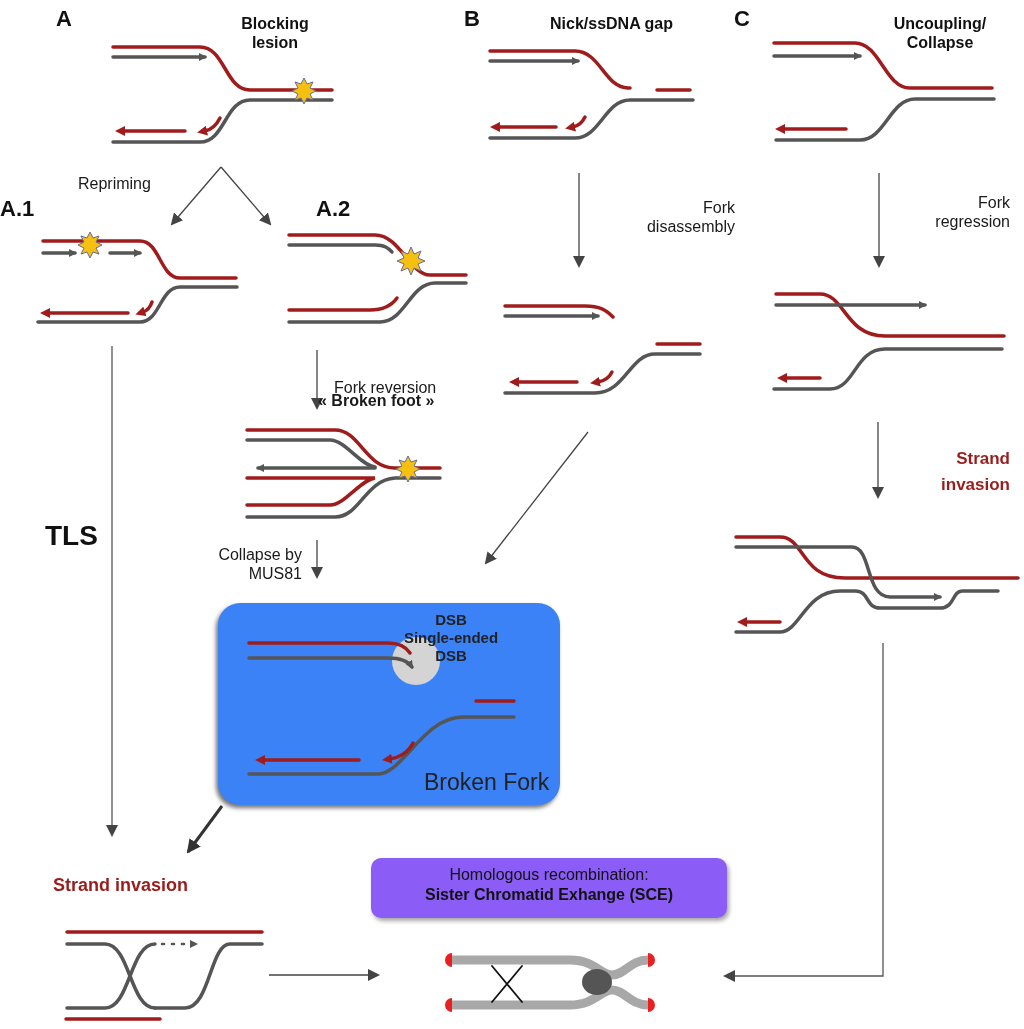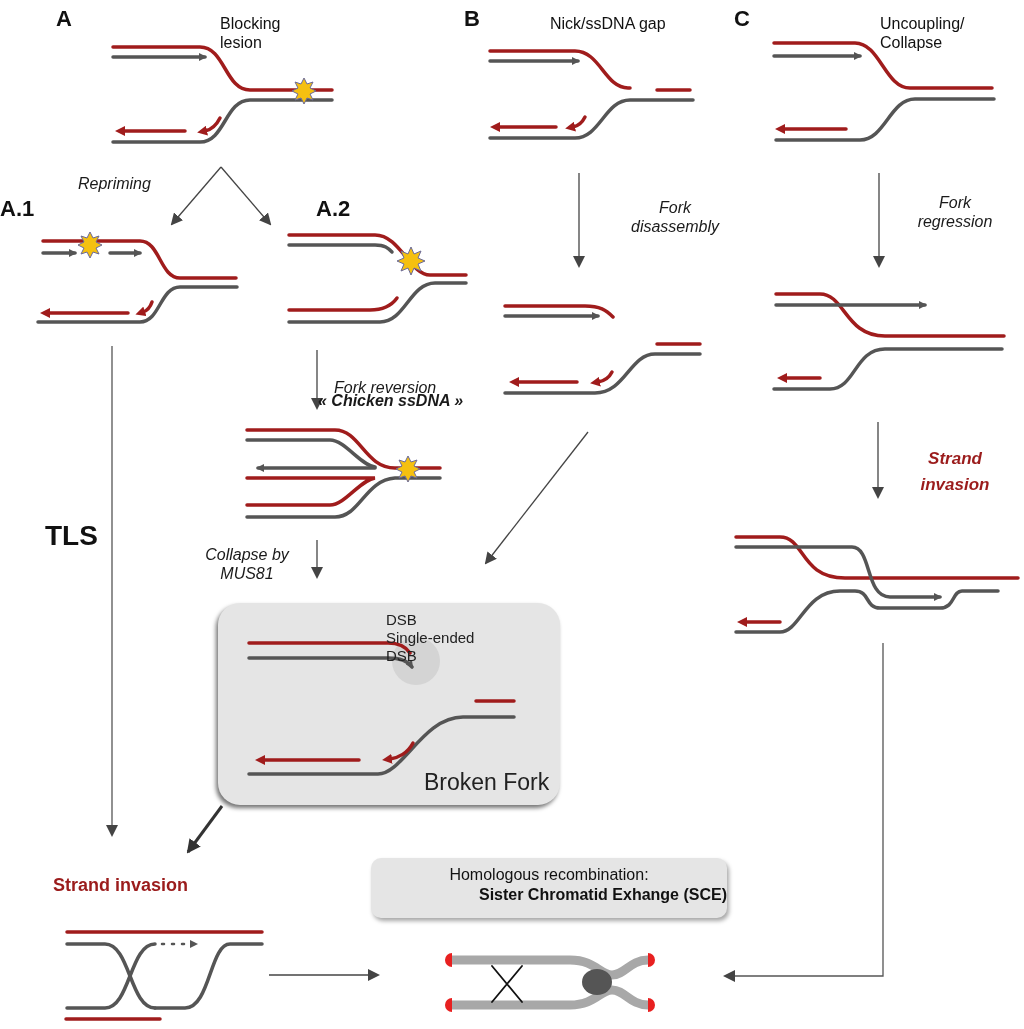--- a/index.html
+++ b/index.html
@@ -1,31 +1,31 @@
 <!DOCTYPE html>
 <html><head>
 <meta charset="utf-8">
 <style>
   html, body { margin: 0; padding: 0; background: #ffffff; }
   body { width: 1024px; height: 1029px; position: relative; overflow: hidden;
          font-family: "Liberation Sans", sans-serif; color: #111; }
   svg.canvas { position: absolute; left: 0; top: 0; width: 1024px; height: 1029px; }
   .lbl { position: absolute; white-space: nowrap; line-height: 1.2; }
   .panel { font-weight: bold; font-size: 22px; }
-  .title { font-weight: normal; font-size: 16px; text-align: left; }
-  .step { font-size: 16px; text-align: center; color: #1a1a1a; font-style: italic; }
+  .title { font-weight: bold; font-size: 16px; text-align: center; }
+  .step { font-size: 16px; text-align: right; color: #1a1a1a; }
   .red { color: #9b1c1c; font-weight: bold; }
   .box-dsb { position: absolute; left: 218px; top: 603px; width: 342px; height: 202px;
-             background: #e5e5e5; border-radius: 22px;
+             background: #3b82f6; border-radius: 22px;
              box-shadow: -2px 3px 4px rgba(0,0,0,0.55); }
   .box-hr { position: absolute; left: 371px; top: 858px; width: 356px; height: 60px;
-            background: #e5e5e5; border-radius: 10px;
+            background: #8b5cf6; border-radius: 10px;
             box-shadow: 2px 3px 4px rgba(0,0,0,0.35); text-align: center; }
   .box-hr .l1 { font-size: 16px; margin-top: 8px; }
-  .box-hr .l2 { font-size: 16px; font-weight: bold; margin-top: 2px; text-align: right; }
+  .box-hr .l2 { font-size: 16px; font-weight: bold; margin-top: 2px; }
 </style>
 </head>
 <body>
 
 <svg class="canvas" viewBox="0 0 1024 1029" xmlns="http://www.w3.org/2000/svg">
   <defs>
     <marker id="ahG" markerWidth="8" markerHeight="8" refX="6" refY="4" orient="auto" markerUnits="userSpaceOnUse">
       <path d="M0,0 L8,4 L0,8 z" fill="#555"></path>
     </marker>
     <marker id="ahR" markerWidth="10" markerHeight="10" refX="2" refY="5" orient="auto-start-reverse" markerUnits="userSpaceOnUse">
@@ -199,21 +199,21 @@
   <div>Uncoupling/</div>
   <div>Collapse</div>
 </div>
 
 <div class="lbl panel" style="left:0;top:196px">A.1</div>
 <div class="lbl panel" style="left:316px;top:196px">A.2</div>
 
 <div class="lbl step" style="left:78px;top:174px">Repriming</div>
 <div class="lbl" style="left:45px;top:519px;font-size:28px;font-weight:bold">TLS</div>
 <div class="lbl step" style="left:334px;top:378px">Fork reversion</div>
-<div class="lbl step" style="left:318px;top:391px;font-weight:bold">« Chicken ssDNA »</div>
+<div class="lbl step" style="left:318px;top:391px;font-weight:bold">« Broken foot »</div>
 <div class="lbl step" style="left:192px;top:545px;width:110px">
   <div>Collapse by</div>
   <div>MUS81</div>
 </div>
 <div class="lbl step" style="left:615px;top:198px;width:120px">
   <div>Fork</div>
   <div>disassembly</div>
 </div>
 <div class="lbl step" style="left:900px;top:193px;width:110px">
   <div>Fork</div>

